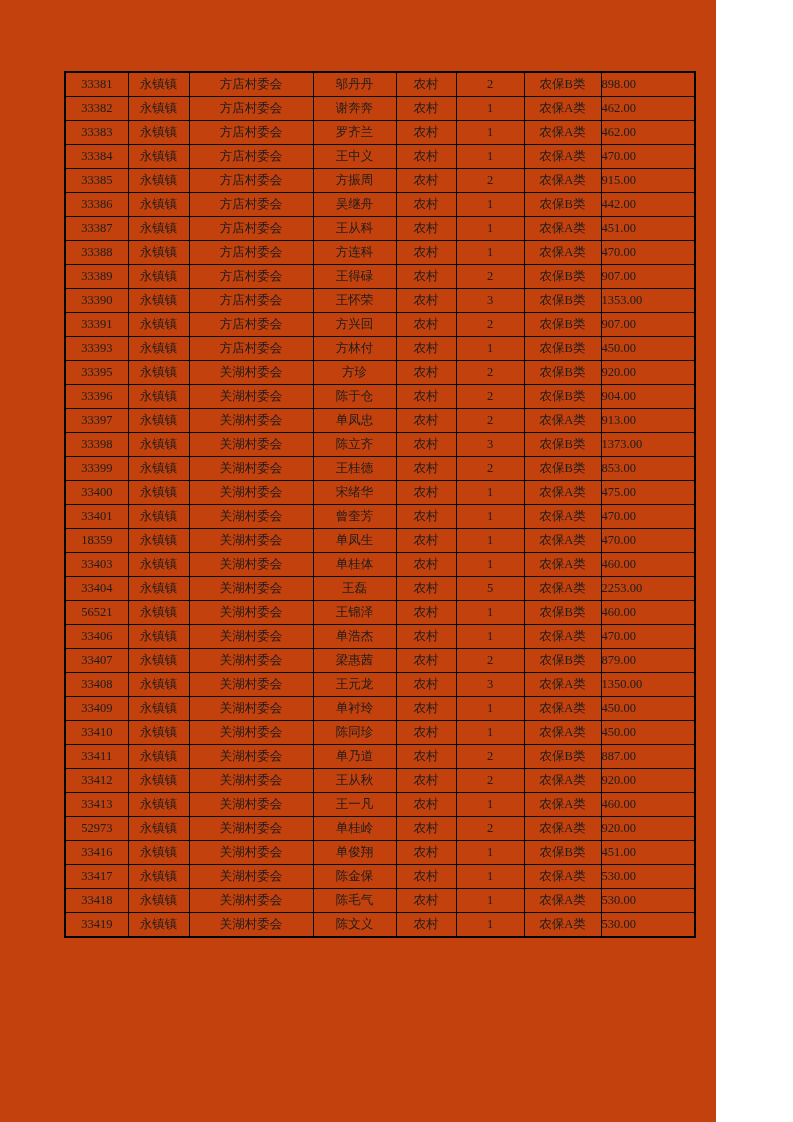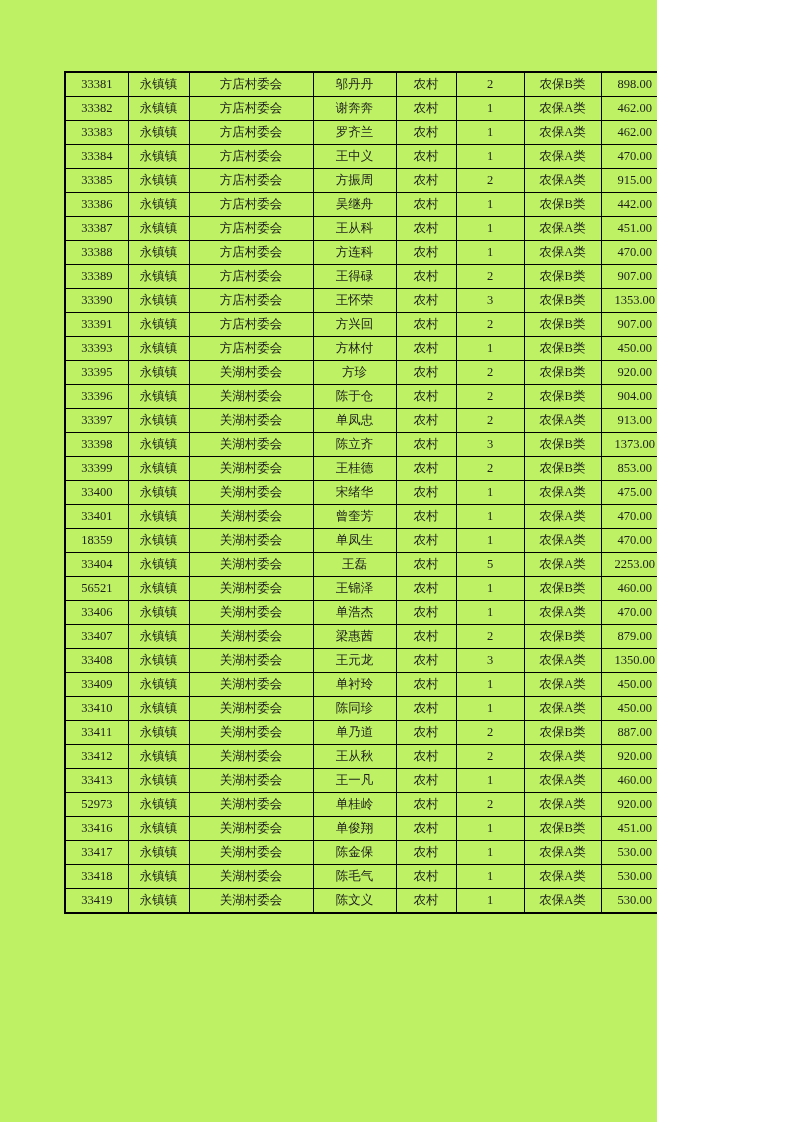--- a/index.html
+++ b/index.html
@@ -2,23 +2,23 @@
 <html><head>
 <meta charset="utf-8">
 <style>
   html, body {
     margin: 0;
     padding: 0;
     background: #ffffff;
   }
   .page {
     position: relative;
-    width: 657px;
+    width: 716px;
     height: 1122px;
-    background: #bef264;
+    background: #c2410c;
     overflow: hidden;
     font-family: "Liberation Serif", "DejaVu Serif", serif;
     color: #1d1d1d;
   }
   table.roster {
     position: absolute;
     left: 64px;
     top: 71px;
     width: 630px;
     border-collapse: collapse;
@@ -30,21 +30,21 @@
     height: 23px;
     padding: 0;
     font-size: 12.5px;
     line-height: 23px;
     text-align: center;
     white-space: nowrap;
     overflow: hidden;
     color: #1d1d1d;
   }
   table.roster td.cell-amount {
-    text-align: center;
+    text-align: left;
     padding-right: 26px;
   }
   col.c-id        { width: 63px; }
   col.c-town      { width: 61px; }
   col.c-committee { width: 124px; }
   col.c-name      { width: 83px; }
   col.c-residence { width: 60px; }
   col.c-count     { width: 68px; }
   col.c-type      { width: 77px; }
   col.c-amount    { width: 94px; }
@@ -259,20 +259,30 @@
           <td class="cell-id">18359</td>
           <td class="cell-town">永镇镇</td>
           <td class="cell-committee">关湖村委会</td>
           <td class="cell-name">单凤生</td>
           <td class="cell-residence">农村</td>
           <td class="cell-count">1</td>
           <td class="cell-type">农保A类</td>
           <td class="cell-amount">470.00</td>
         </tr>
         <tr>
+          <td class="cell-id">33403</td>
+          <td class="cell-town">永镇镇</td>
+          <td class="cell-committee">关湖村委会</td>
+          <td class="cell-name">单桂体</td>
+          <td class="cell-residence">农村</td>
+          <td class="cell-count">1</td>
+          <td class="cell-type">农保A类</td>
+          <td class="cell-amount">460.00</td>
+        </tr>
+        <tr>
           <td class="cell-id">33404</td>
           <td class="cell-town">永镇镇</td>
           <td class="cell-committee">关湖村委会</td>
           <td class="cell-name">王磊</td>
           <td class="cell-residence">农村</td>
           <td class="cell-count">5</td>
           <td class="cell-type">农保A类</td>
           <td class="cell-amount">2253.00</td>
         </tr>
         <tr>

